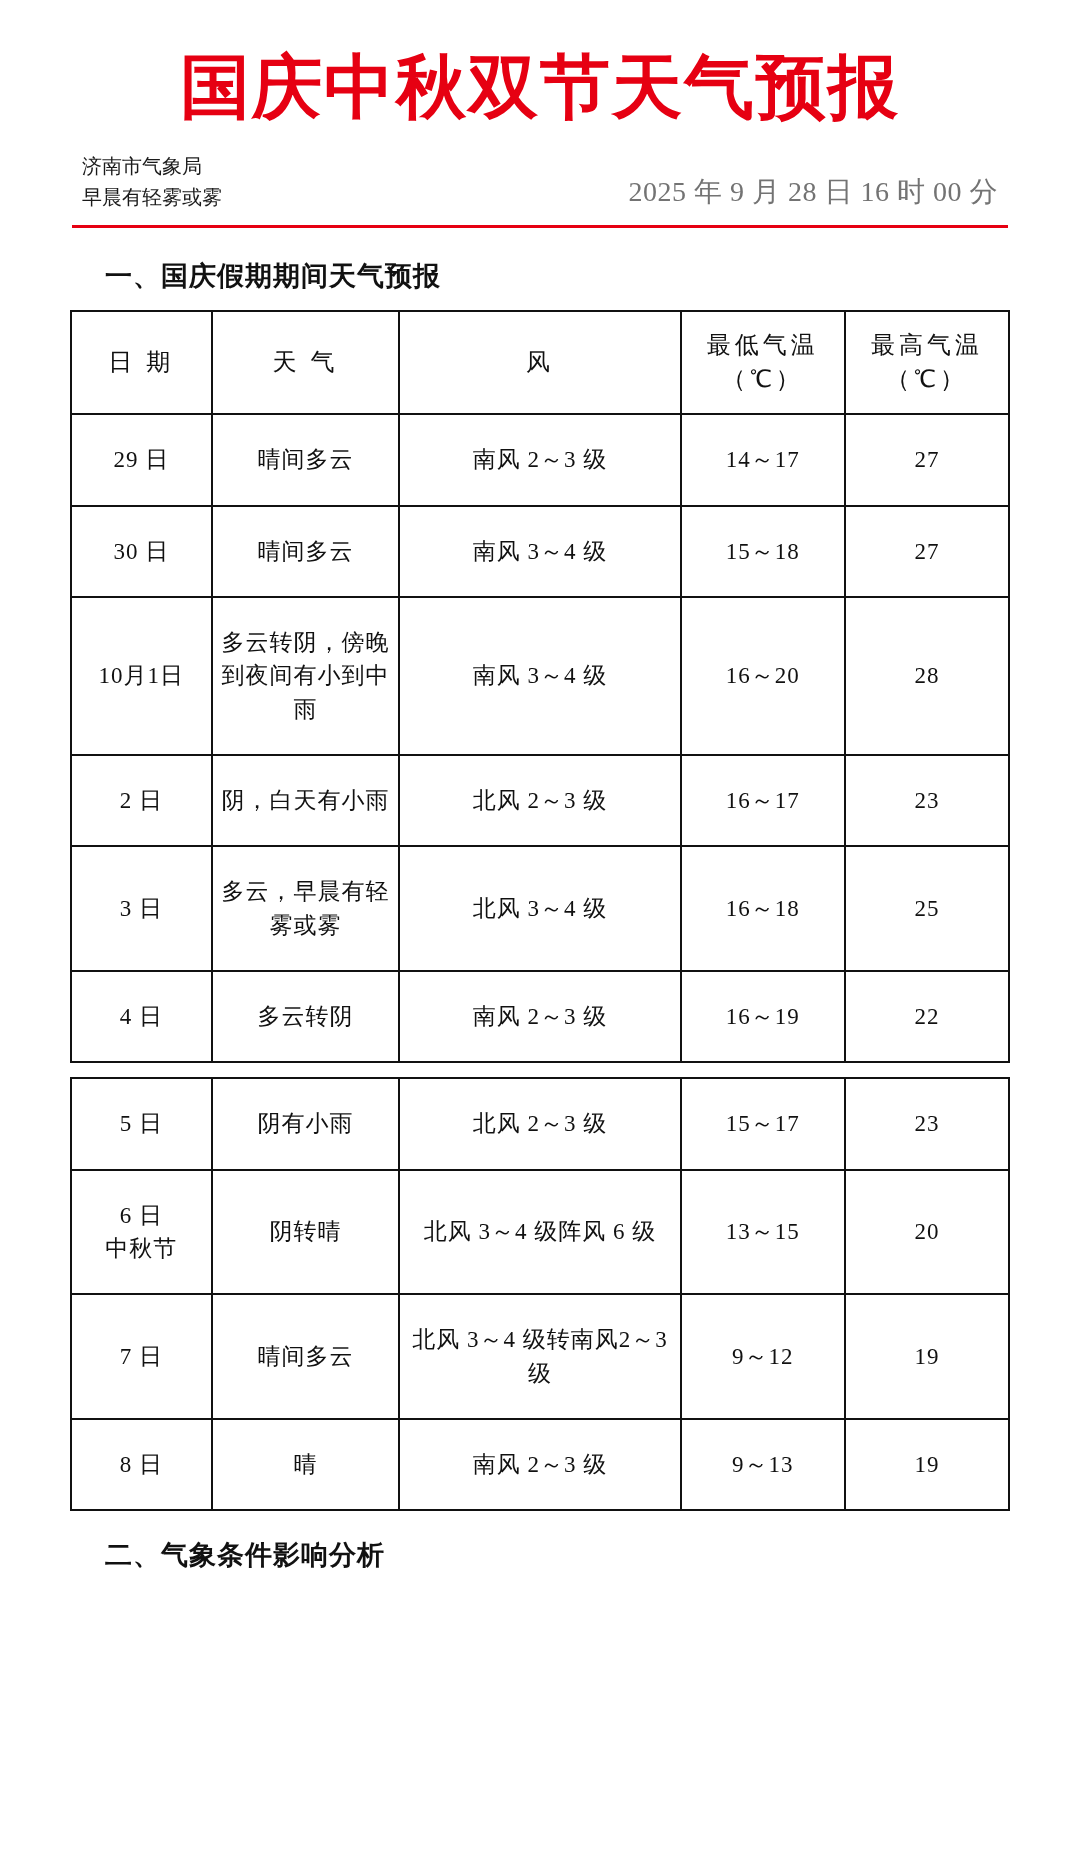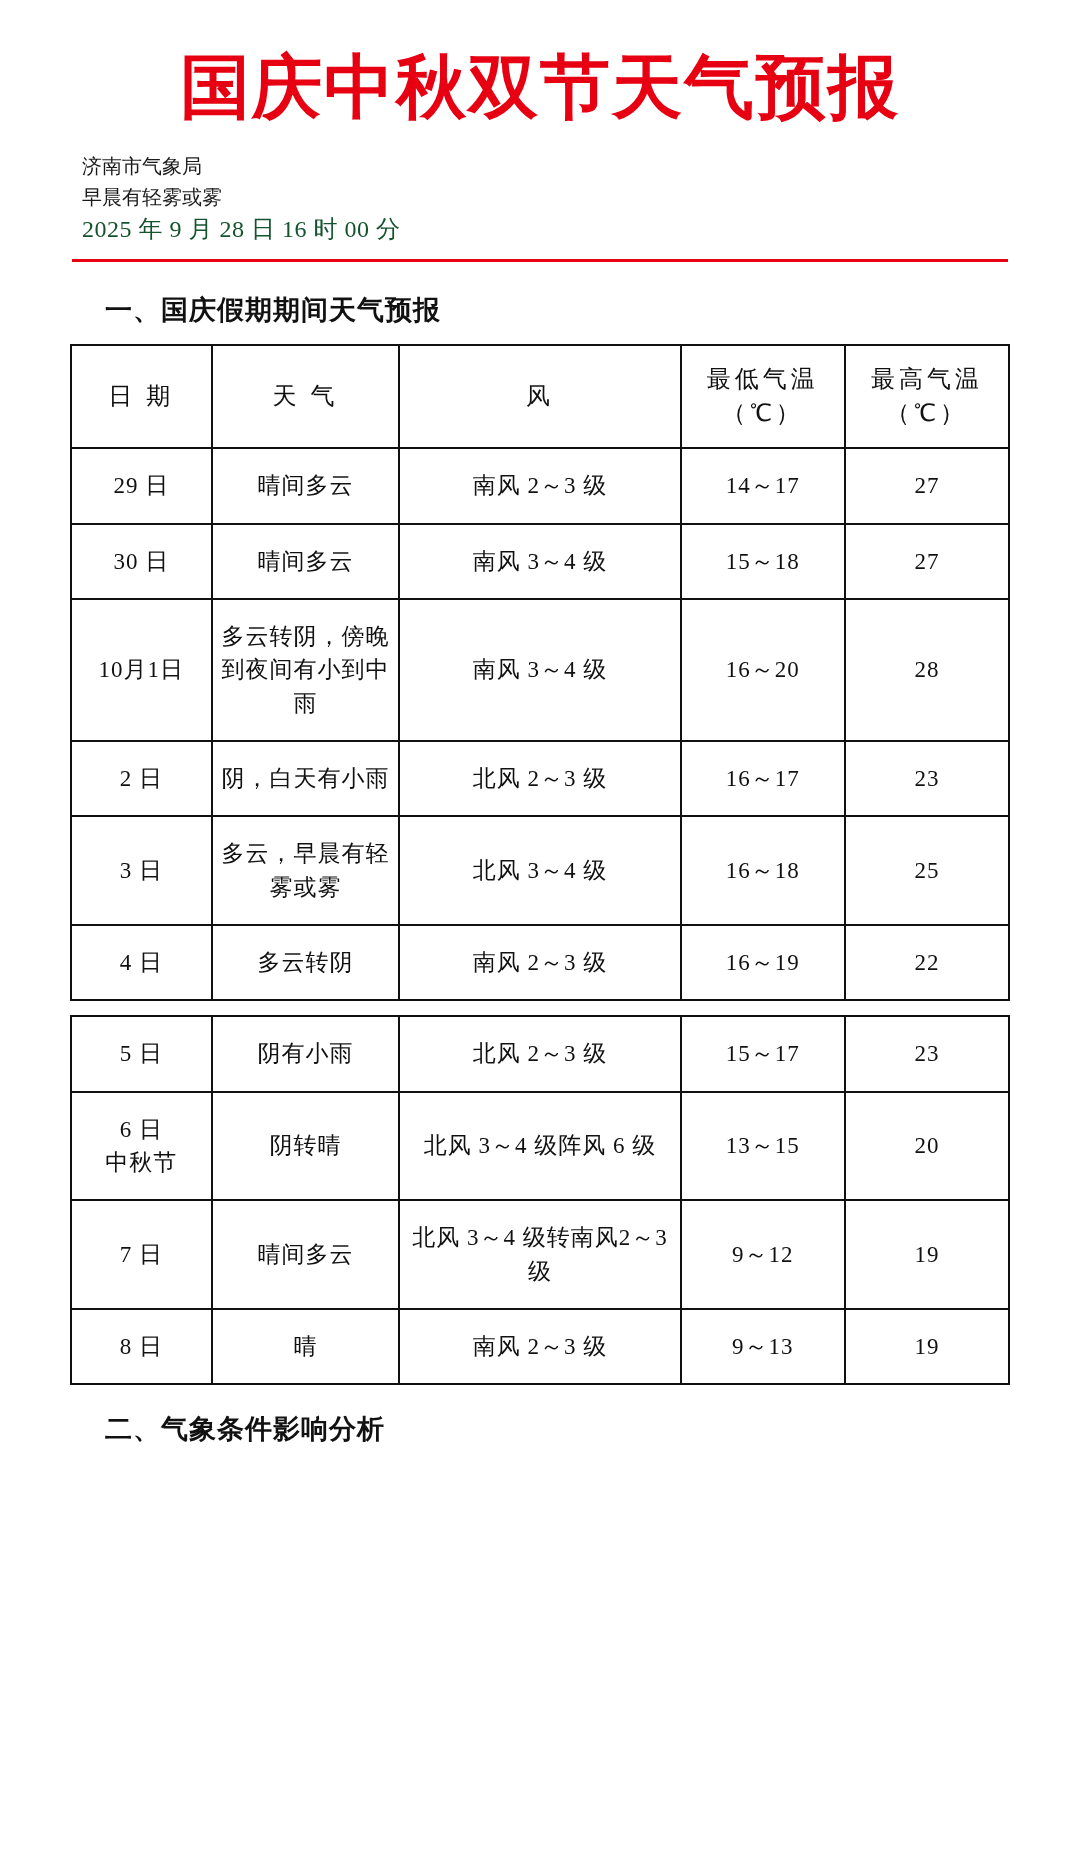--- a/index.html
+++ b/index.html
@@ -24,32 +24,32 @@
     font-family: "Liberation Sans", sans-serif;
     font-weight: bold;
     font-size: 70px;
     letter-spacing: 2px;
     line-height: 1.18;
     margin: 18px 0 22px 0;
     white-space: nowrap;
   }
   .issuer-row {
     display: flex;
+    align-items: flex-end;
     justify-content: space-between;
     padding: 0 12px 6px 12px;
-    flex-direction: column;
   }
   .issuer {
     font-size: 20px;
     line-height: 1.55;
     color: #1a1a1a;
   }
   .issue-time {
-    font-size: 24px;
-    color: #14532d;
+    font-size: 28px;
+    color: #737373;
     padding-bottom: 2px;
     letter-spacing: 0.5px;
   }
   .red-rule {
     height: 3px;
     background: #e60012;
     margin: 6px 2px 30px 2px;
   }
   .para {
     font-size: 26px;
@@ -71,21 +71,21 @@
     width: 100%;
     table-layout: fixed;
     margin: 0 0 0 0;
   }
   table.wx td, table.wx th {
     border: 2px solid #111111;
     text-align: center;
     vertical-align: middle;
     font-size: 23px;
     line-height: 1.45;
-    padding: 20px 4px;
+    padding: 28px 4px;
     font-weight: normal;
     letter-spacing: 1px;
   }
   table.wx th {
     font-size: 24px;
     letter-spacing: 4px;
     padding: 16px 4px;
   }
   .col-date { width: 15%; }
   .col-wx   { width: 20%; }

